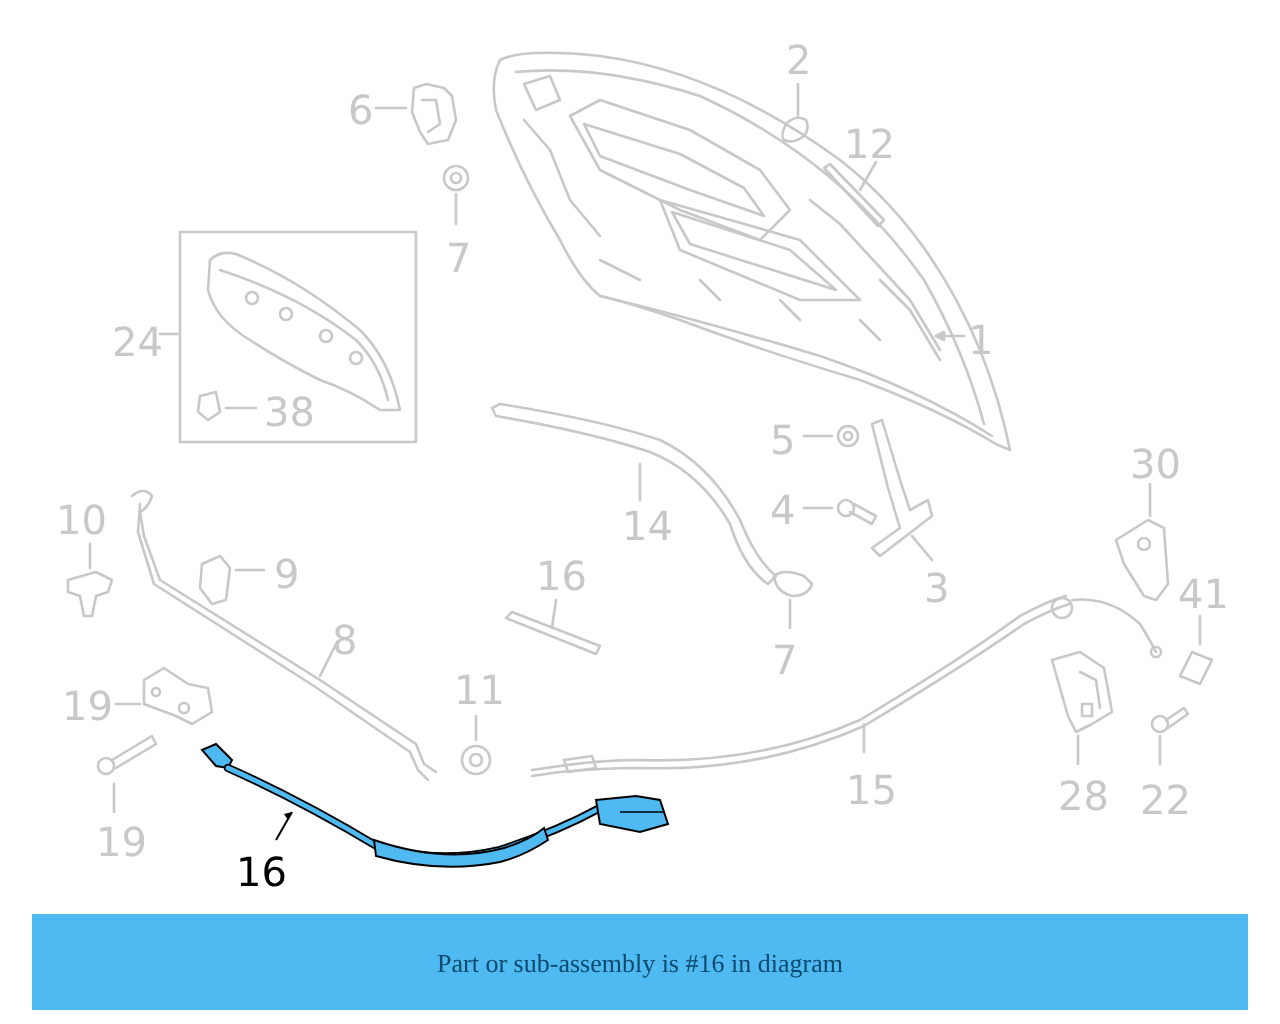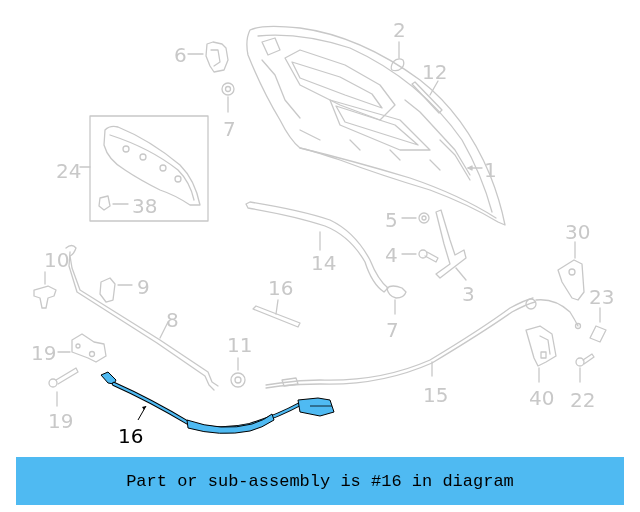--- a/index.html
+++ b/index.html
@@ -1,21 +1,21 @@
 <!DOCTYPE html>
 <html><head>
 <meta charset="utf-8">
 <style>
   html, body { margin: 0; padding: 0; background: #ffffff; }
   body { width: 640px; height: 512px; position: relative; overflow: hidden; font-family: "DejaVu Sans", sans-serif; }
   #diagram { position: absolute; left: 0; top: 0; width: 640px; height: 512px; }
   .callout { position: absolute; font-family: "DejaVu Sans", sans-serif; font-size: 20px; color: #c8c8c8; line-height: 1; white-space: nowrap; }
   .callout.active { color: #000000; }
   #banner { position: absolute; left: 16px; top: 457px; width: 608px; height: 48px; background: #4fbaf2; display: flex; flex-direction: column; align-items: center; justify-content: center; }
-  #banner span { font-family: Liberation Mono, monospace; font-size: 17px; color: #000000; line-height: 21px; }
+  #banner span { font-family: Liberation Serif, serif; font-size: 13px; color: #0c4a6e; line-height: 21px; }
 </style>
 </head>
 <body>
 
 <svg id="diagram" width="640" height="512" viewBox="0 0 640 512" xmlns="http://www.w3.org/2000/svg">
   <g fill="none" stroke="#c8c8c8" stroke-width="1.3" stroke-linejoin="round" stroke-linecap="round">
 
     <g>
       <path d="M250 30 Q262 24 300 28 Q360 36 420 80 Q465 115 490 175 Q500 200 505 225 L498 222 Q470 205 430 190 Q380 175 340 160 Q310 150 300 148 Q290 140 280 120 Q262 90 248 55 Q245 40 250 30 Z"></path>
       <path d="M258 36 Q300 32 350 48 Q420 80 462 140 Q482 175 492 212"></path>
@@ -184,33 +184,33 @@
 <div id="callouts">
   <span class="callout" style="left:484px;top:160px">1</span>
   <span class="callout" style="left:393px;top:20px">2</span>
   <span class="callout" style="left:462px;top:284px">3</span>
   <span class="callout" style="left:385px;top:245px">4</span>
   <span class="callout" style="left:385px;top:210px">5</span>
   <span class="callout" style="left:174px;top:45px">6</span>
   <span class="callout" style="left:223px;top:119px">7</span>
   <span class="callout" style="left:166px;top:310px">8</span>
   <span class="callout" style="left:137px;top:277px">9</span>
-  <span class="callout" style="left:44px;top:250px">10</span>
+  <span class="callout" style="left:28px;top:250px">10</span>
   <span class="callout" style="left:227px;top:335px">11</span>
   <span class="callout" style="left:422px;top:62px">12</span>
   <span class="callout" style="left:386px;top:320px">7</span>
   <span class="callout" style="left:311px;top:253px">14</span>
   <span class="callout" style="left:268px;top:278px">16</span>
   <span class="callout active" style="left:118px;top:426px">16</span>
   <span class="callout" style="left:423px;top:385px">15</span>
   <span class="callout" style="left:31px;top:343px">19</span>
   <span class="callout" style="left:48px;top:411px">19</span>
   <span class="callout" style="left:565px;top:222px">30</span>
-  <span class="callout" style="left:529px;top:388px">40</span>
+  <span class="callout" style="left:529px;top:388px">28</span>
   <span class="callout" style="left:570px;top:390px">22</span>
-  <span class="callout" style="left:589px;top:287px">23</span>
+  <span class="callout" style="left:589px;top:287px">41</span>
   <span class="callout" style="left:56px;top:161px">24</span>
   <span class="callout" style="left:132px;top:196px">38</span>
 </div>
 
 <div id="banner">
   <span>Part or sub-assembly is #16 in diagram</span>
 </div>
 
 </body></html>

